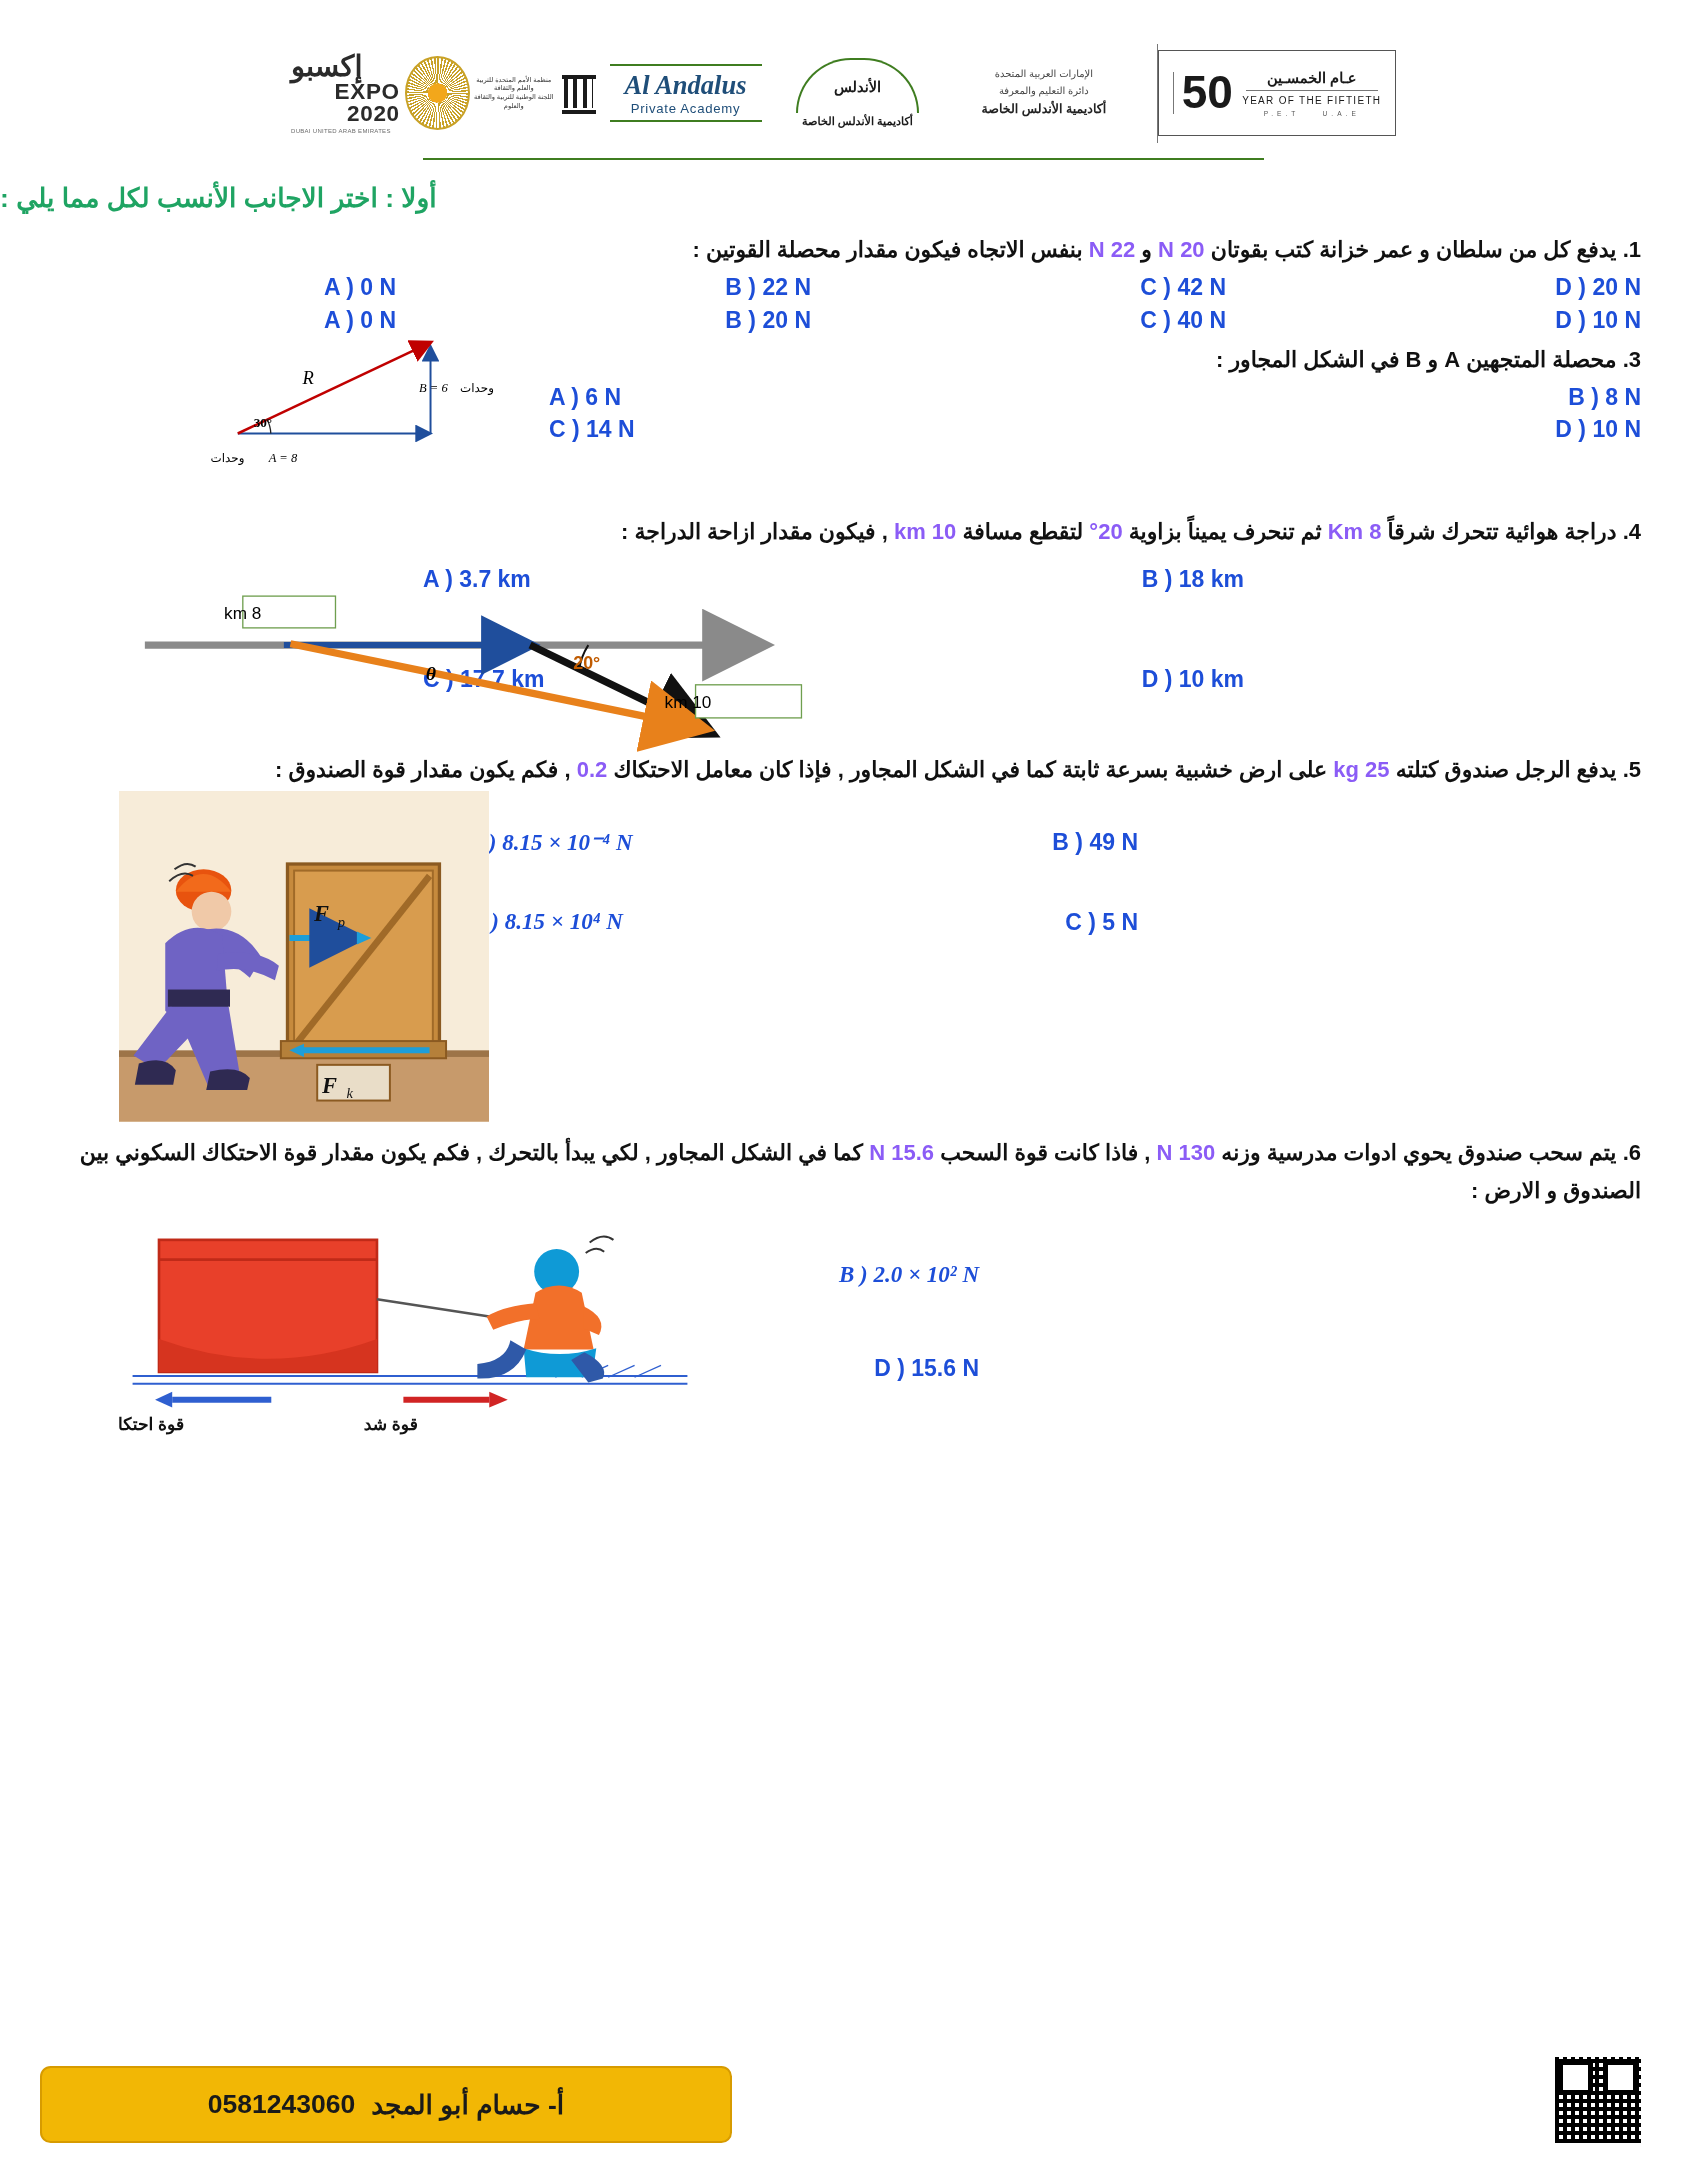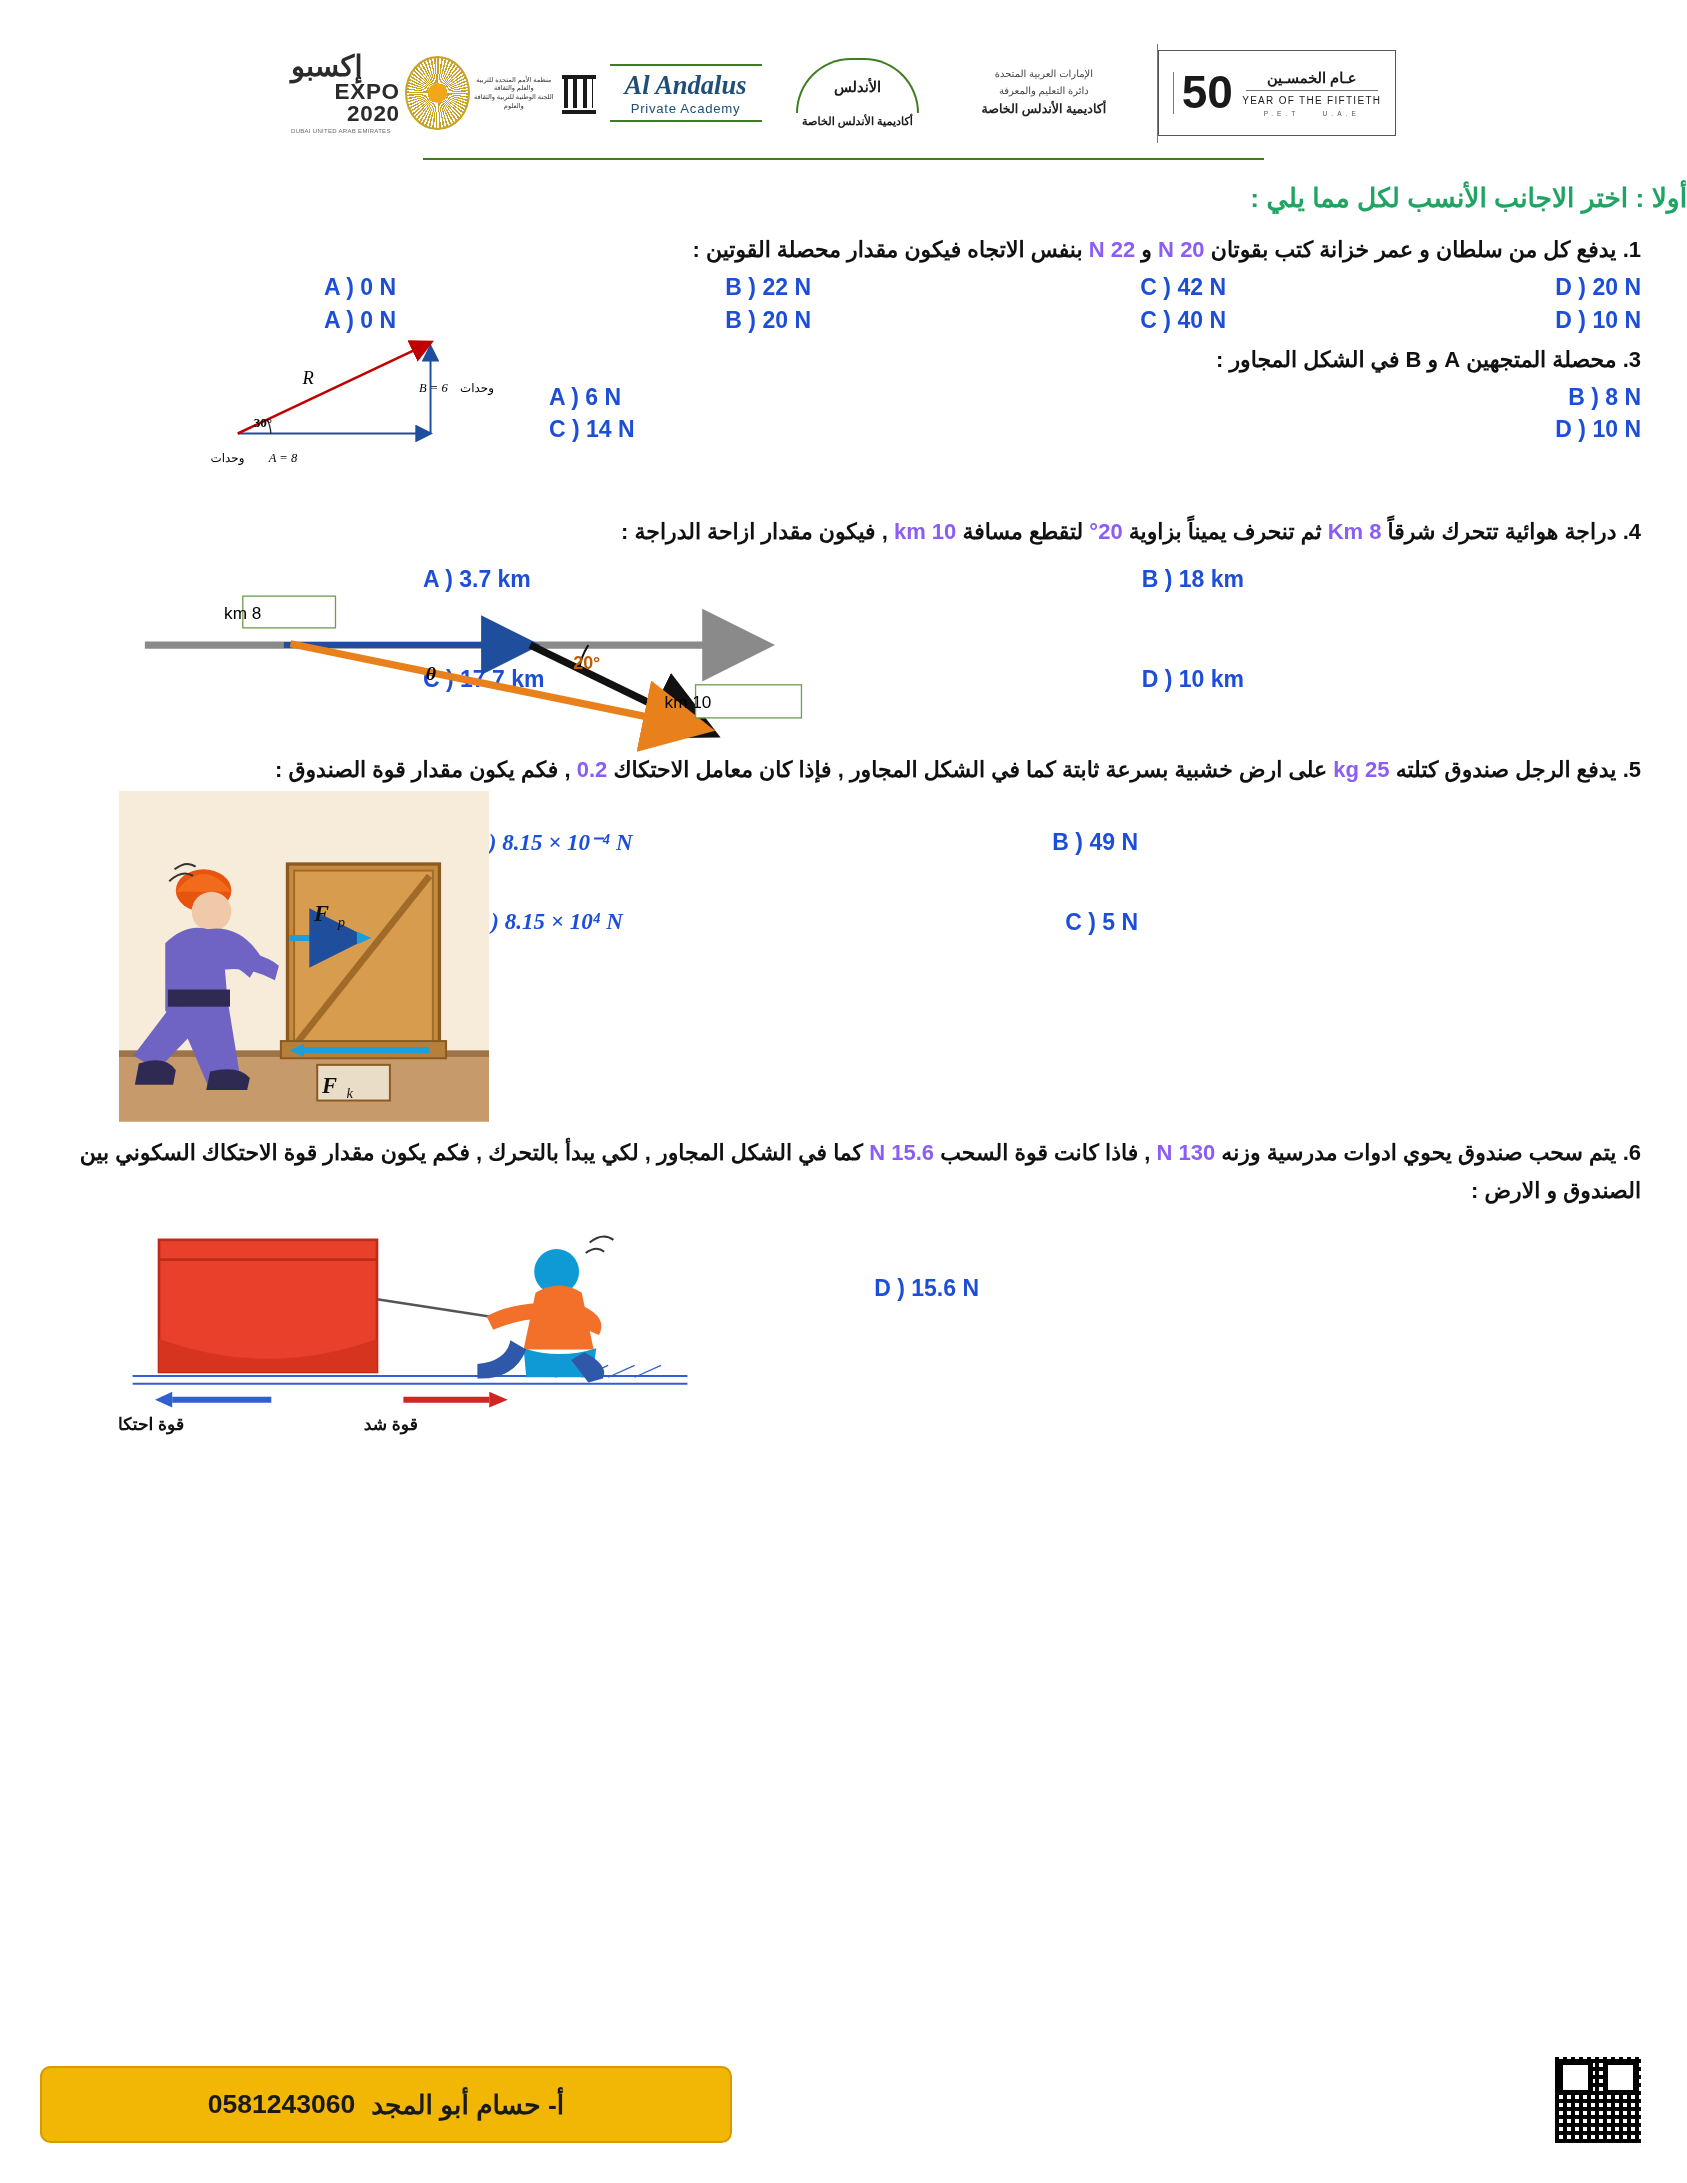--- a/index.html
+++ b/index.html
@@ -150,21 +150,21 @@
   .fifty-line { width:132px; height:0.7px; background:#777;}
   .fifty-foot { font-size:6.6px; color:#555; letter-spacing:4px;}
 
   .header-rule {
     position:absolute; left: 423px; right: 423px; bottom: 9.3px;
     height: 2px; background:#3f7d20;
   }
 
   
   .title {
-    text-align: right;
+    text-align: left;
     color: #1fa463;
     font-size: 26.5px;
     font-weight: bold;
     margin: 13.2px 0 17px 0;
   }
 
   
   .qwrap { padding: 0 46px 0 46px; }
   .q {
     position: relative;
@@ -477,20 +477,24 @@
           <text x="354" y="464" font-size="22" font-family="Liberation Serif, serif" font-style="italic" fill="#111">k</text>
         </svg>
       </div>
     </div>
 
     <div class="q" style="min-height:311px; margin-top:13.2px;">
       <div class="qtext">
         <span class="num">6.</span>
         <span>يتم سحب صندوق يحوي ادوات مدرسية وزنه </span><span class="hl">130 N</span><span> , فاذا كانت قوة السحب </span><span class="hl">15.6 N</span><span> كما في الشكل المجاور , لكي يبدأ بالتحرك , فكم يكون مقدار قوة الاحتكاك السكوني بين الصندوق و الارض :</span>
       </div>
+      <div class="opts" style="padding-left:397px; padding-right:662px; justify-content:space-between; margin-top:53px;">
+        <div class="opt">A ) 130 N</div>
+        <div class="opt mathfont">B  ) 2.0 × 10² N</div>
+      </div>
       <div class="opts" style="padding-left:397px; padding-right:662px; justify-content:space-between; margin-top:66px;">
         <div class="opt">C ) 8.33 N</div>
         <div class="opt">D ) 15.6 N</div>
       </div>
 
       <div class="fig pullfig" style="top:53px;">
         <svg width="582" height="251" viewBox="0 0 880 380">
 
           <line x1="20" y1="286" x2="860" y2="286" stroke="#2f5fd0" stroke-width="3"></line>
           <line x1="20" y1="298" x2="860" y2="298" stroke="#2f5fd0" stroke-width="3"></line>

